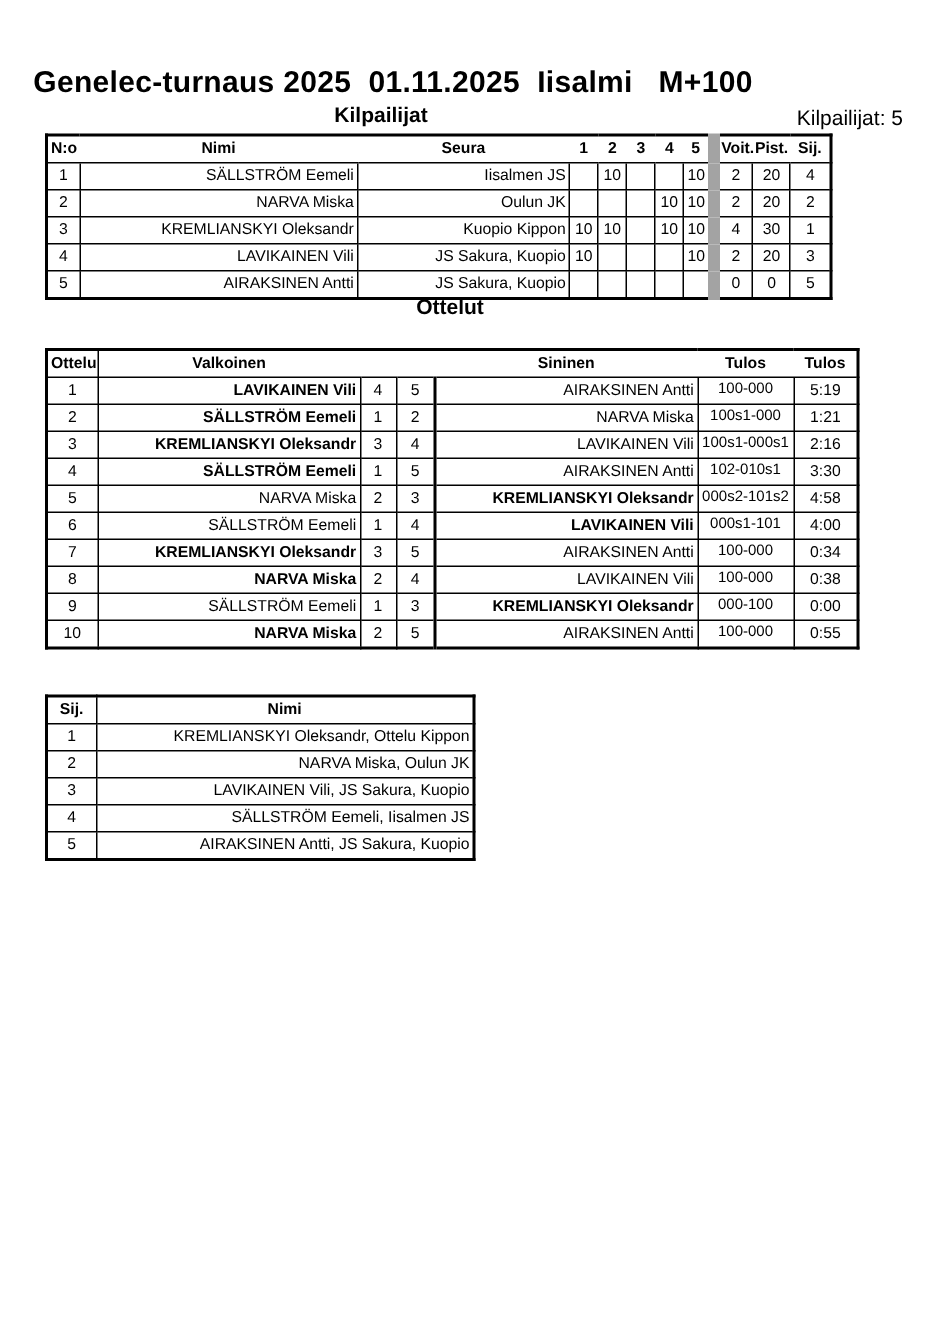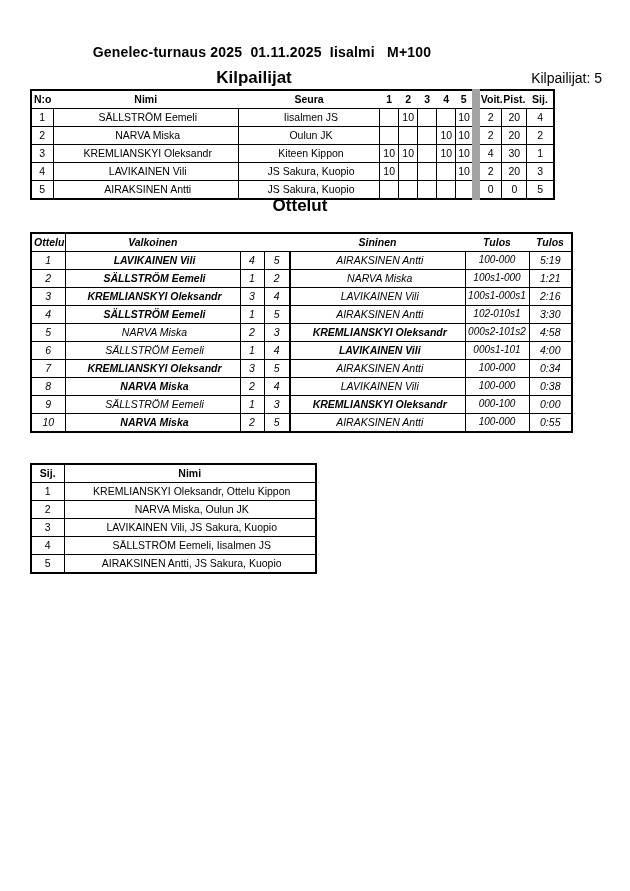--- a/index.html
+++ b/index.html
@@ -4,55 +4,55 @@
 <style>
   html, body { margin:0; padding:0; }
   body {
     width:630px; height:891px;
     background:#ffffff; color:#000;
     font-family:"Liberation Sans", sans-serif;
     position:relative;
   }
   .page-title {
     position:absolute; top:44px; left:0; width:524px;
-    text-align:center; font-size:14px; font-weight:bold;
+    text-align:center; font-size:20px; font-weight:bold;
     white-space:pre; letter-spacing:0.2px;
   }
-  .sec-title { position:absolute; font-weight:bold; font-size:17px; text-align:center; }
+  .sec-title { position:absolute; font-weight:bold; font-size:14px; text-align:center; }
   #kilp-title { top:68px; left:0; width:508px; }
   #ott-title  { top:196px; left:0; width:600px; }
   #tul-title  { top:457px; left:0; width:344px;margin-top:24px; }
   #count-label { position:absolute; top:70px; right:28px; font-size:14px; }
 
   table {
     position:absolute; border-collapse:collapse; table-layout:fixed;
     background:#fff; border:2px solid #000;
   }
   #t1 { left:30px; top:89px;  width:525px; }
-  #t2 { left:30px; top:232px; width:541px;font-style:italic; }
+  #t2 { left:30px; top:232px; width:541px; }
   #t3 { left:30px; top:463px; width:285px; }
 
   th, td {
     border:1px solid #000;
     font-size:10.5px; line-height:1.05;
     height:17px; padding:0 2px;
     white-space:nowrap; overflow:visible;
     text-align:center;
   }
   th { border-left:none; border-right:none; font-weight:bold; padding:0 1px; }
 
   
   #t1 .col-voit { border-left:8px solid #a3a3a3; }
   #t2 td.col-sininen { border-left:2px solid #000; }
   #t2 th.col-ottelu { border-right:1px solid #000; text-align:left; padding-left:2px; }
   #t1 th.col-no { text-align:left; padding-left:2px; }
   #t3 th.col-sij { border-right:1px solid #000; }
 
   td.col-nimi, td.col-seura, td.col-valkoinen, td.col-sininen {
-    text-align:center; padding:0 2px 0 6px;
+    text-align:right; padding:0 2px 0 6px;
   }
   #t2 td.col-tulos { font-size:10px; padding:0; }
   .bold { font-weight:bold; }
 </style>
 </head>
 <body>
 
 <div class="page-title">Genelec-turnaus 2025  01.11.2025  Iisalmi   M+100</div>
 
 <div id="kilp-title" class="sec-title">Kilpailijat</div>
@@ -110,21 +110,21 @@
         <td class="col-s2"></td>
         <td class="col-s3">10</td>
         <td class="col-s4">10</td>
         <td class="col-voit">2</td>
         <td class="col-pist">20</td>
         <td class="col-sij">2</td>
       </tr>
       <tr>
         <td class="col-no">3</td>
         <td class="col-nimi">KREMLIANSKYI Oleksandr</td>
-        <td class="col-seura">Kiteen Kippon</td>
+        <td class="col-seura">Kuopio Kippon</td>
         <td class="col-s0">10</td>
         <td class="col-s1">10</td>
         <td class="col-s2"></td>
         <td class="col-s3">10</td>
         <td class="col-s4">10</td>
         <td class="col-voit">4</td>
         <td class="col-pist">30</td>
         <td class="col-sij">1</td>
       </tr>
       <tr>

